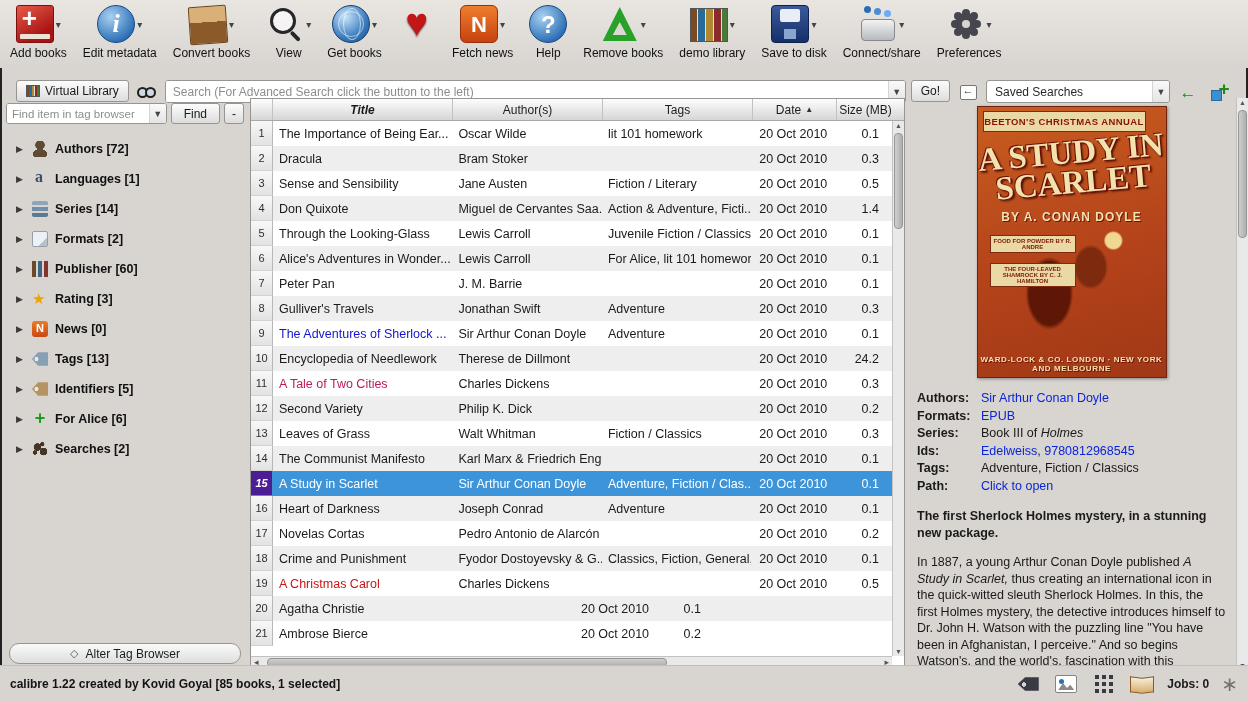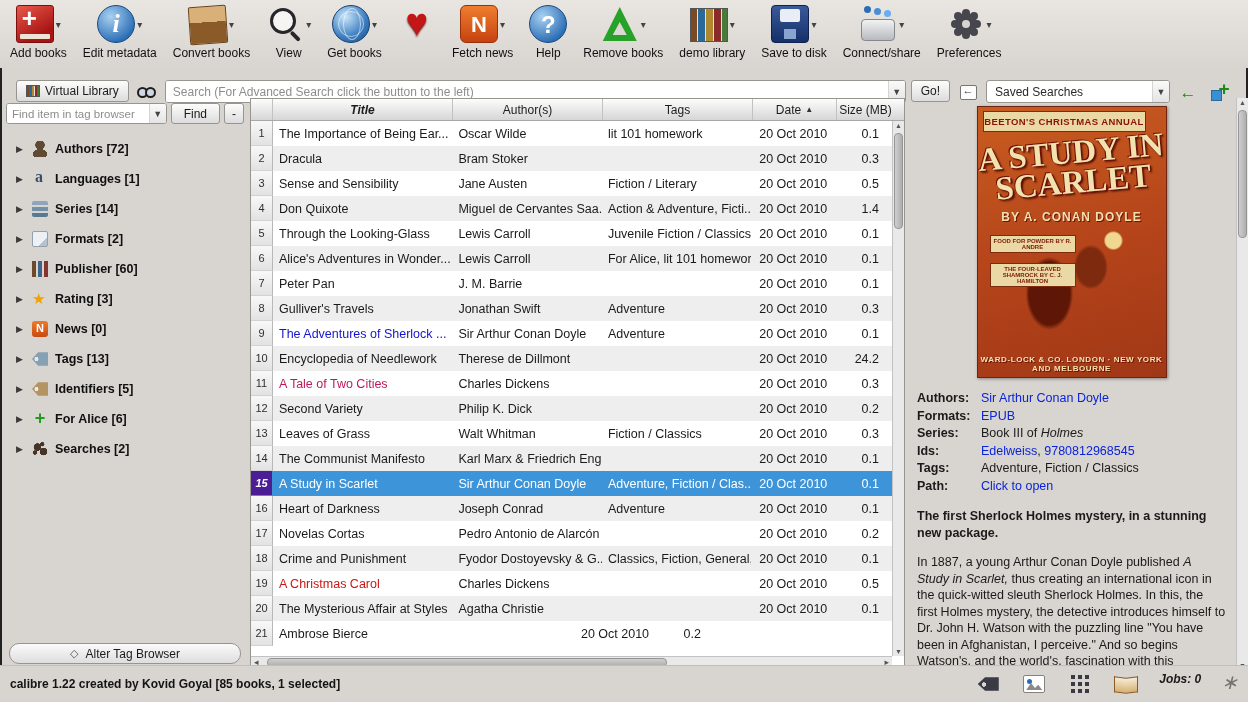--- a/index.html
+++ b/index.html
@@ -152,21 +152,21 @@
   .fvalue { white-space:nowrap; overflow:hidden; }
   .sheading { font-weight:bold; font-size:12.5px; line-height:1.32; margin-top:13px; }
   .sbody { font-size:12.5px; line-height:1.32; margin-top:13px; }
   .dscroll { position:absolute; right:0; top:98px; width:12px; height:572px; background:#e9e9e9; border-left:1px solid #c2c2c2; }
   .dthumb { position:absolute; top:12px; left:1px; width:9px; height:128px; background:linear-gradient(90deg,#cfcfcf,#aeaeae); border:1px solid #959595; border-radius:4px; cursor:grab; }
 
   
   .statusbar { position:absolute; left:0; bottom:0; width:100%; height:32px; display:flex; align-items:center;
     padding:18px 10px; gap:10px; background:#d8d4d0; border-top:1px solid #c2beba; }
   .status-text { font-weight:bold; font-size:12px; color:#141414; }
-  .sb-right { margin-left:auto; display:flex; gap:20px;font-style:italic; }
+  .sb-right { margin-left:auto; display:flex; align-items:center; gap:12px; }
   .stbtn { display:inline-flex; align-items:center; justify-content:center; width:26px; height:24px; cursor:pointer; }
   .st-tag { width:21px; height:15px; clip-path:polygon(0 50%,35% 5%,100% 5%,100% 95%,35% 95%); background:radial-gradient(circle at 28% 50%,#d8d4d0 0 2px,#3a3a44 2.4px); }
   .st-image { width:22px; height:18px; background:#fff; border:1px solid #86827e; border-radius:2px; position:relative; }
   .st-image::before { content:""; position:absolute; left:3px; top:3px; width:5px; height:5px; border-radius:50%; background:#2a6db5; }
   .st-image::after { content:""; position:absolute; left:2px; right:2px; bottom:2px; height:7px; clip-path:polygon(0 100%,30% 0,55% 70%,75% 25%,100% 100%); background:#8a8a8a; }
   .st-grid { width:18px; height:18px; background-image:repeating-linear-gradient(90deg,transparent 0 4px,#d8d4d0 4px 7px),repeating-linear-gradient(0deg,#3a3a44 0 4px,#d8d4d0 4px 7px); }
   .st-book { width:24px; height:16px; position:relative; }
   .st-book::before,.st-book::after { content:""; position:absolute; top:1px; width:11px; height:14px; background:linear-gradient(#f4ecd8,#d8b070); border:1px solid #8a5a28; }
   .st-book::before { left:0; transform:skewY(7deg); border-right:none; }
   .st-book::after { right:0; transform:skewY(-7deg); border-left:none; }
@@ -541,21 +541,20 @@
       <div class="brow">
         <div class="c num">19</div>
         <div class="c title" style="color: rgb(204, 20, 20);">A Christmas Carol</div>
         <div class="c auth">Charles Dickens</div>
         <div class="c tags"></div>
         <div class="c date">20 Oct 2010</div>
         <div class="c size">0.5</div>
       </div>
       <div class="brow">
         <div class="c num">20</div>
-        <div class="c title">The Mysterious Affair at Styles</div>
         <div class="c auth">Agatha Christie</div>
         <div class="c tags"></div>
         <div class="c date">20 Oct 2010</div>
         <div class="c size">0.1</div>
       </div>
       <div class="brow">
         <div class="c num">21</div>
         <div class="c auth">Ambrose Bierce</div>
         <div class="c tags"></div>
         <div class="c date">20 Oct 2010</div>

